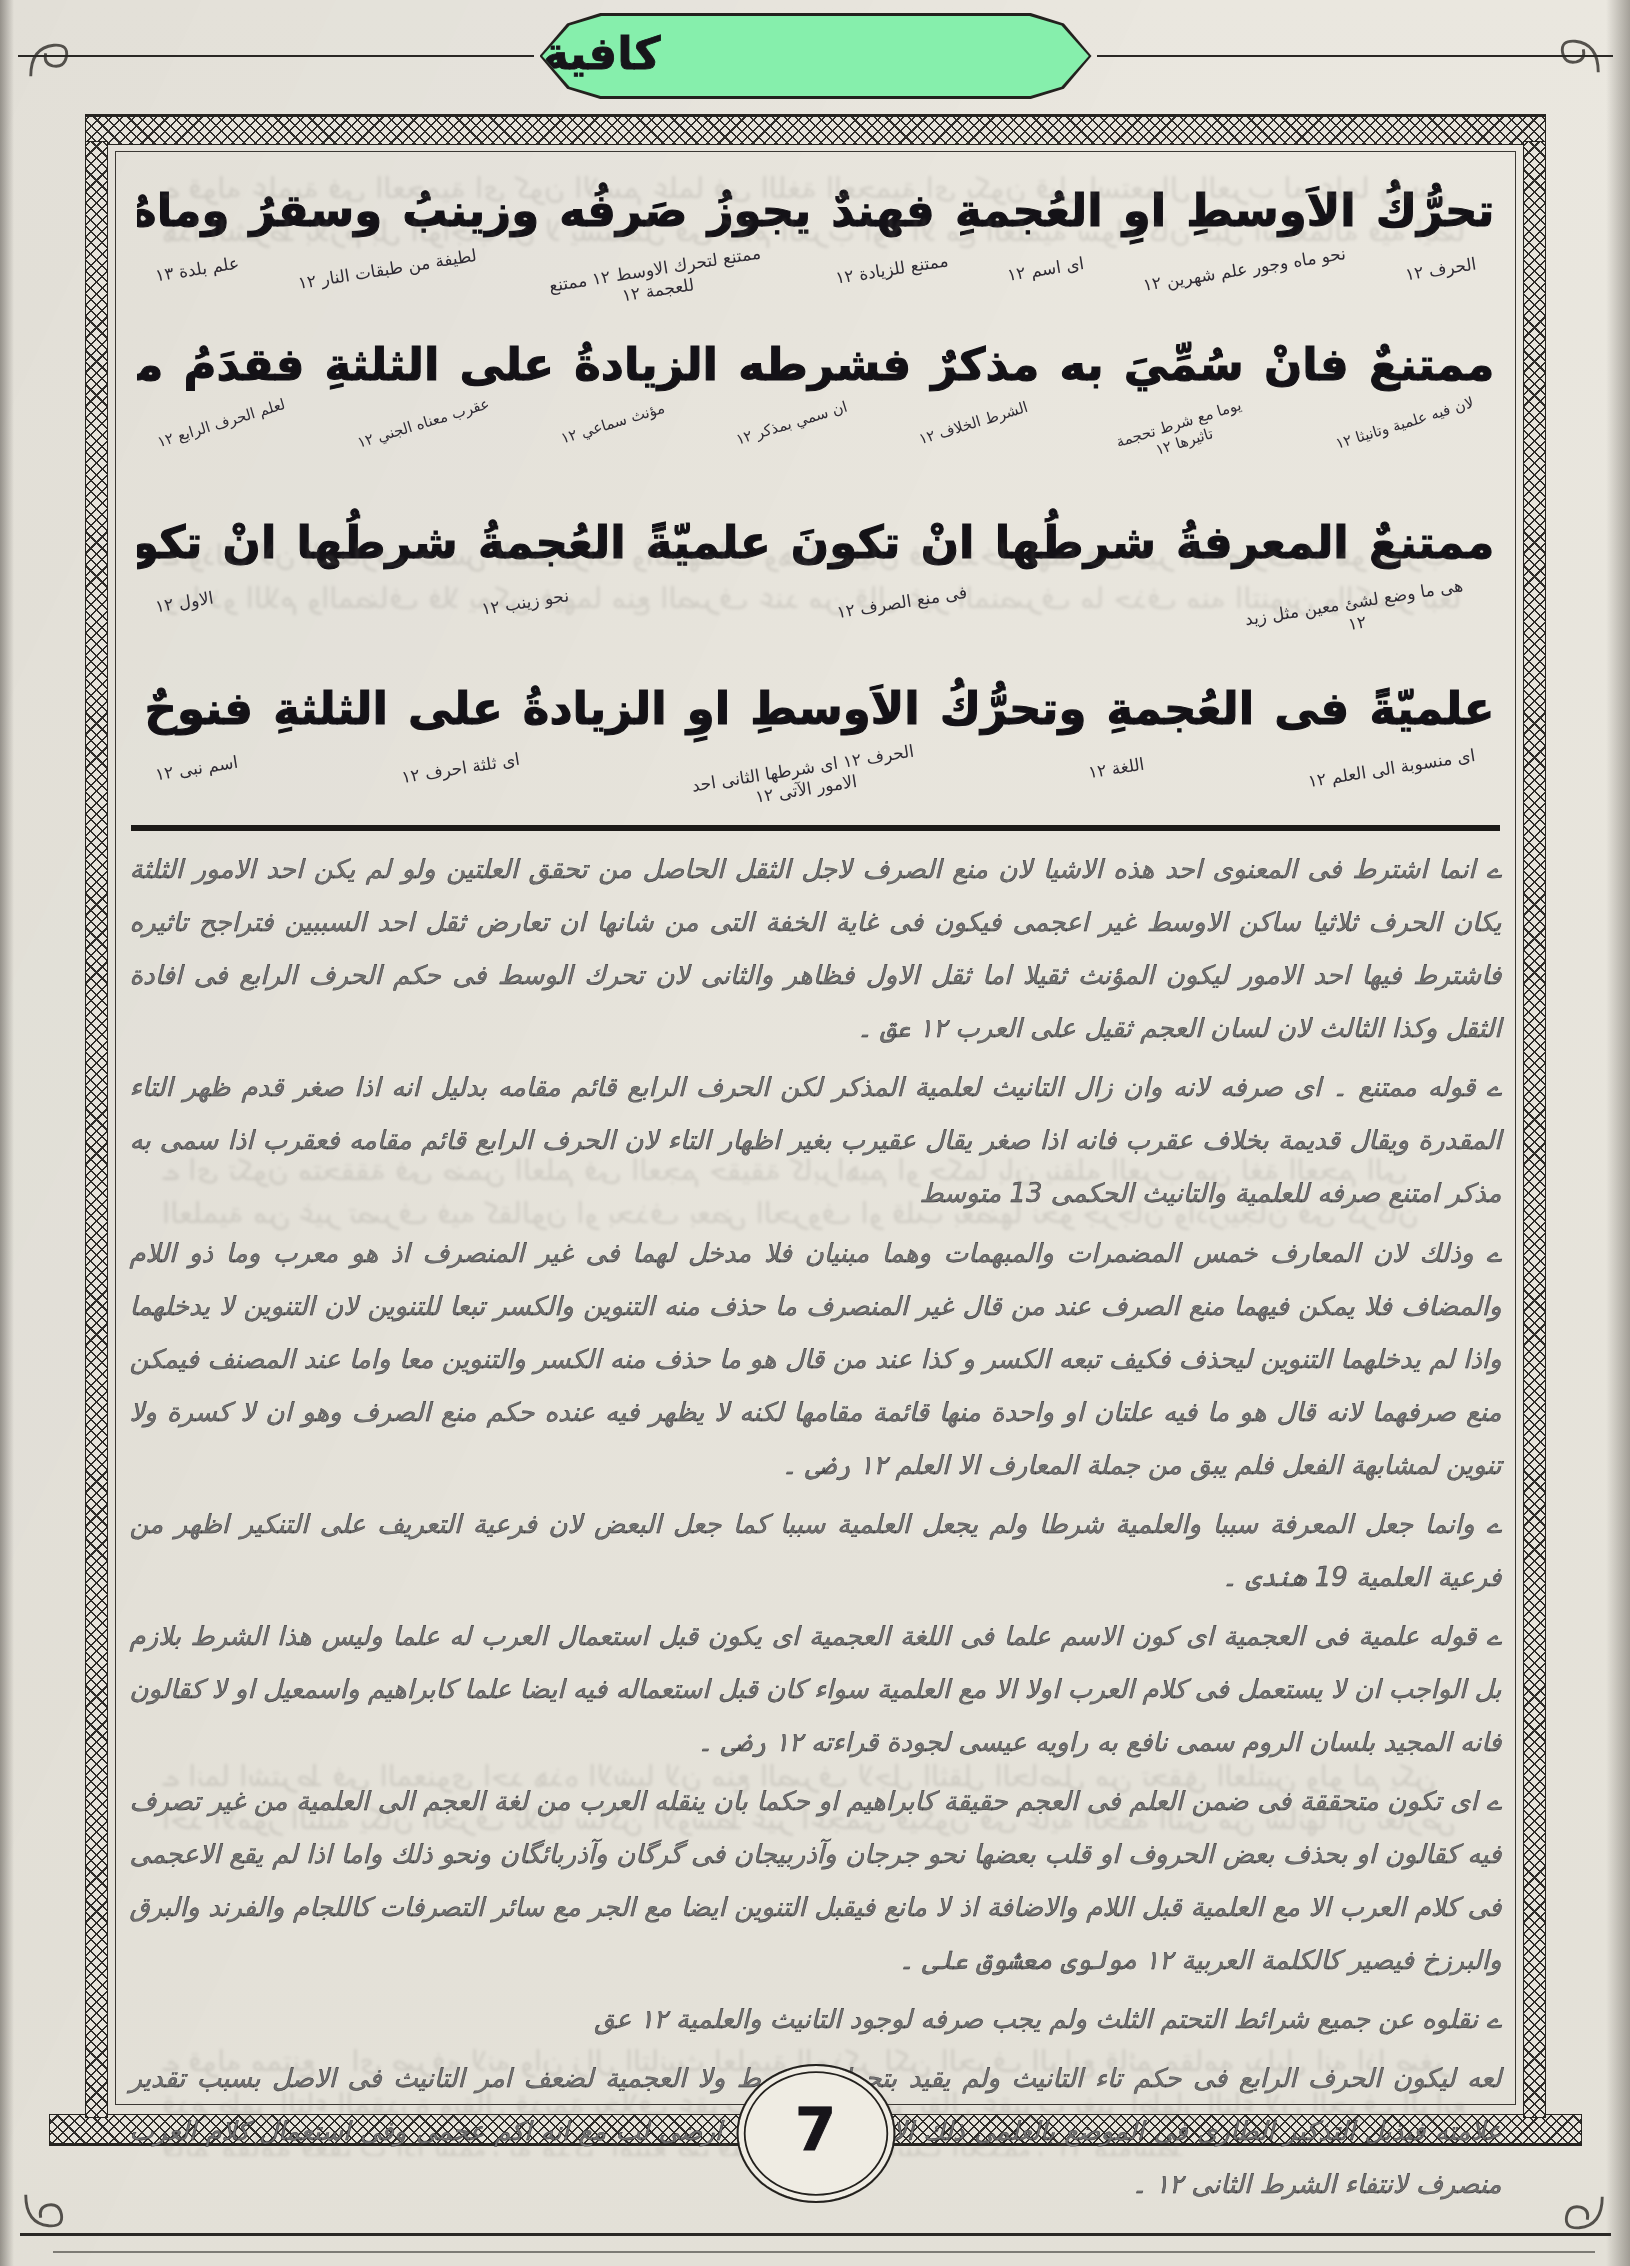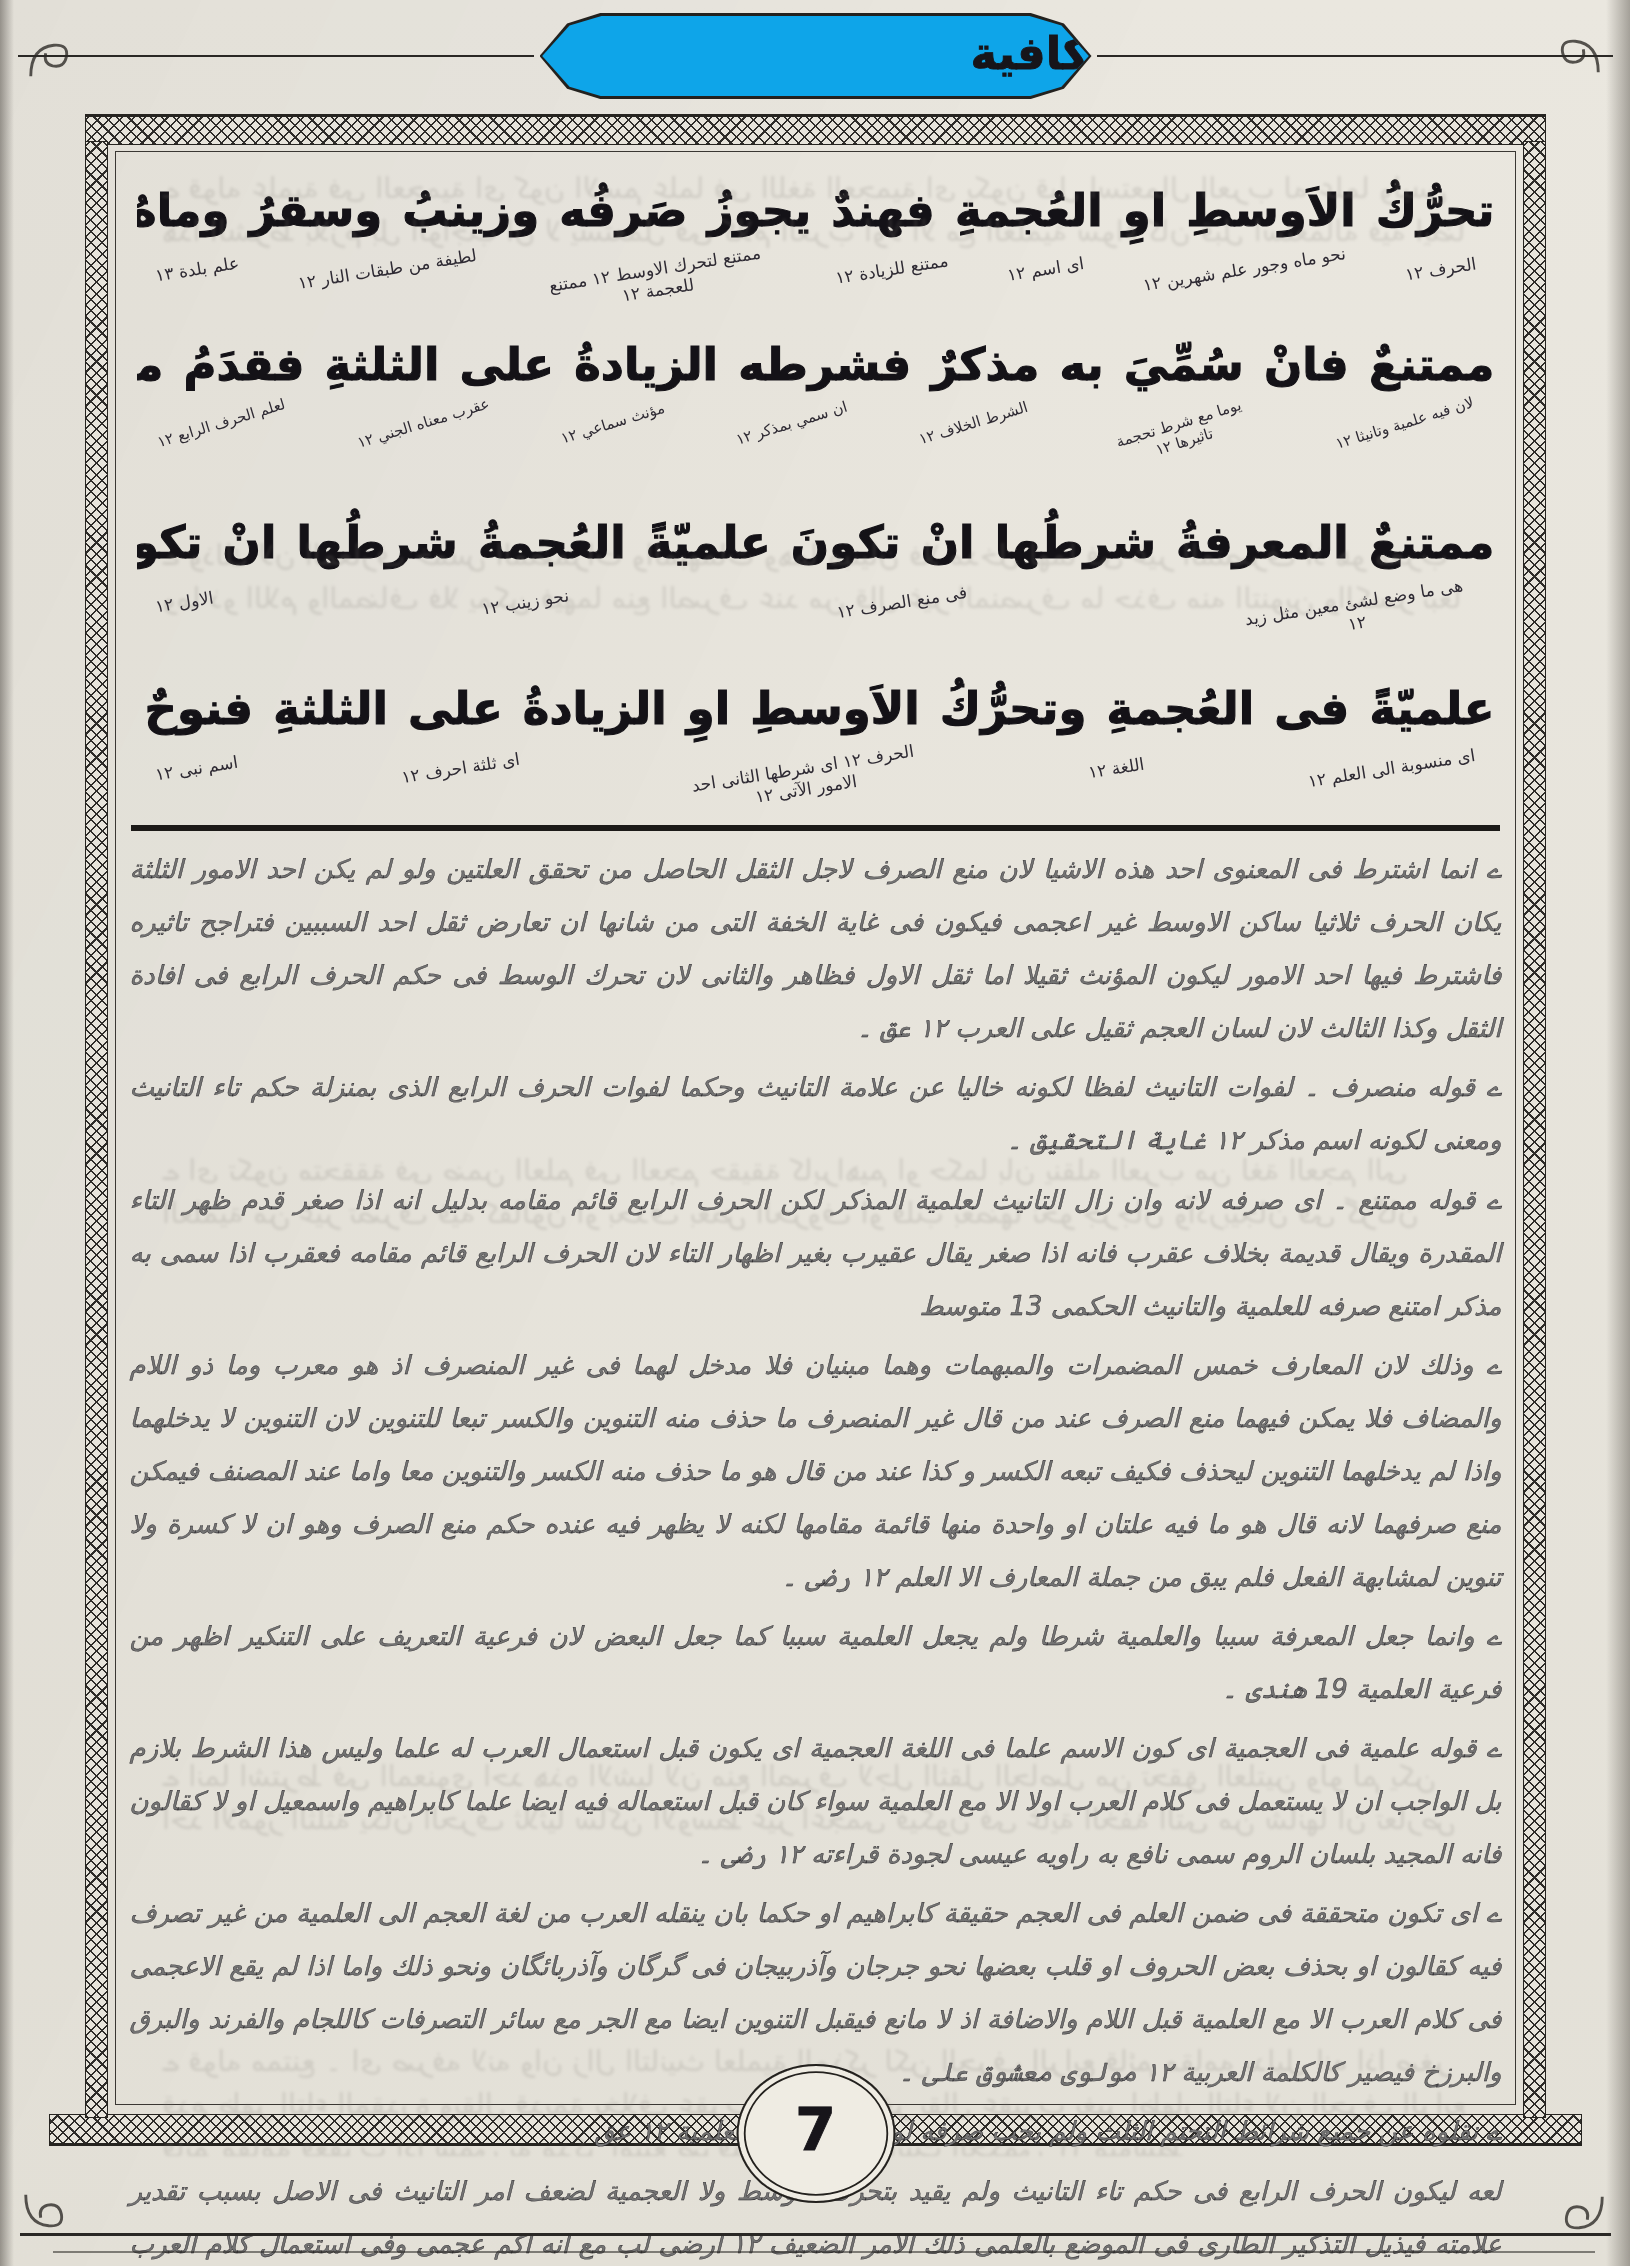--- a/index.html
+++ b/index.html
@@ -15,23 +15,23 @@
     background:linear-gradient(to right, rgba(55,50,45,.45), rgba(55,50,45,0));pointer-events:none;z-index:6;}
   .page::after{content:'';position:absolute;right:0;top:0;width:25px;height:100%;
     background:linear-gradient(to left, rgba(60,55,48,.42), rgba(60,55,48,0));pointer-events:none;z-index:6;}
 
   
   .header{position:absolute;top:7.1px;left:18px;right:18px;height:98px;display:flex;align-items:center;z-index:3;}
   .hline{flex:1;height:2.7px;background:#2a2825;}
   .cartouche{position:relative;width:552px;height:86px;margin:0 5.3px;
     background:#23211e;
     clip-path:polygon(0 50%, 5% 12%, 11% 0, 89% 0, 95% 12%, 100% 50%, 95% 88%, 89% 100%, 11% 100%, 5% 88%);}
-  .cartouche .cin{position:absolute;inset:2.7px;background:#0ea5e9;
+  .cartouche .cin{position:absolute;inset:2.7px;background:#86efac;
     clip-path:polygon(0 50%, 5% 12%, 11% 0, 89% 0, 95% 12%, 100% 50%, 95% 88%, 89% 100%, 11% 100%, 5% 88%);
-    display:flex;align-items:center;justify-content:flex-end;}
+    display:flex;align-items:center;justify-content:flex-start;}
   .book-title{font-size:45px;font-weight:700;-webkit-text-stroke:0.9px #17151a;color:#17151a;padding-bottom:5.3px;}
 
   
   .corner{position:absolute;width:46px;height:46px;z-index:3;opacity:.85;}
   .c-tl{left:25px;top:36px;}
   .c-tr{right:27px;top:32px;transform:scaleX(-1);}
   .c-bl{left:19.6px;bottom:32px;transform:scaleY(-1);}
   .c-br{right:23px;bottom:30px;transform:scale(-1,-1);}
 
   
@@ -169,21 +169,20 @@
             <span class="gloss">اى ثلثة احرف ١٢</span>
             <span class="gloss">اسم نبى ١٢</span>
           </div>
       </div>
 
       <div class="matn-divider"></div>
 
       <div class="commentary">
 
       <p class="cpara">ے انما اشترط فى المعنوى احد هذه الاشيا لان منع الصرف لاجل الثقل الحاصل من تحقق العلتين ولو لم يكن احد الامور الثلثة يكان الحرف ثلاثيا ساكن الاوسط غير اعجمى فيكون فى غاية الخفة التى من شانها ان تعارض ثقل احد السببين فتراجح تاثيره فاشترط فيها احد الامور ليكون المؤنث ثقيلا اما ثقل الاول فظاهر والثانى لان تحرك الوسط فى حكم الحرف الرابع فى افادة الثقل وكذا الثالث لان لسان العجم ثقيل على العرب ١٢ عق ۔</p>
-          <p class="cpara">ے قوله منصرف ۔ لفوات التانيث لفظا لكونه خاليا عن علامة التانيث وحكما لفوات الحرف الرابع الذى بمنزلة حكم تاء التانيث ومعنى لكونه اسم مذكر ١٢ غاية التحقيق ۔</p>
           <p class="cpara">ے قوله ممتنع ۔ اى صرفه لانه وان زال التانيث لعلمية المذكر لكن الحرف الرابع قائم مقامه بدليل انه اذا صغر قدم ظهر التاء المقدرة ويقال قديمة بخلاف عقرب فانه اذا صغر يقال عقيرب بغير اظهار التاء لان الحرف الرابع قائم مقامه فعقرب اذا سمى به مذكر امتنع صرفه للعلمية والتانيث الحكمى 13 متوسط</p>
           <p class="cpara">ے وذلك لان المعارف خمس المضمرات والمبهمات وهما مبنيان فلا مدخل لهما فى غير المنصرف اذ هو معرب وما ذو اللام والمضاف فلا يمكن فيهما منع الصرف عند من قال غير المنصرف ما حذف منه التنوين والكسر تبعا للتنوين لان التنوين لا يدخلهما واذا لم يدخلهما التنوين ليحذف فكيف تبعه الكسر و كذا عند من قال هو ما حذف منه الكسر والتنوين معا واما عند المصنف فيمكن منع صرفهما لانه قال هو ما فيه علتان او واحدة منها قائمة مقامها لكنه لا يظهر فيه عنده حكم منع الصرف وهو ان لا كسرة ولا تنوين لمشابهة الفعل فلم يبق من جملة المعارف الا العلم ١٢ رضى ۔</p>
           <p class="cpara">ے وانما جعل المعرفة سببا والعلمية شرطا ولم يجعل العلمية سببا كما جعل البعض لان فرعية التعريف على التنكير اظهر من فرعية العلمية 19 هندى ۔</p>
           <p class="cpara">ے قوله علمية فى العجمية اى كون الاسم علما فى اللغة العجمية اى يكون قبل استعمال العرب له علما وليس هذا الشرط بلازم بل الواجب ان لا يستعمل فى كلام العرب اولا الا مع العلمية سواء كان قبل استعماله فيه ايضا علما كابراهيم واسمعيل او لا كقالون فانه المجيد بلسان الروم سمى نافع به راويه عيسى لجودة قراءته ١٢ رضى ۔</p>
           <p class="cpara">ے اى تكون متحققة فى ضمن العلم فى العجم حقيقة كابراهيم او حكما بان ينقله العرب من لغة العجم الى العلمية من غير تصرف فيه كقالون او بحذف بعض الحروف او قلب بعضها نحو جرجان وآذربيجان فى گرگان وآذربائگان ونحو ذلك واما اذا لم يقع الاعجمى فى كلام العرب الا مع العلمية قبل اللام والاضافة اذ لا مانع فيقبل التنوين ايضا مع الجر مع سائر التصرفات كاللجام والفرند والبرق والبرزخ فيصير كالكلمة العربية ١٢ مولوى معشوق على ۔</p>
           <p class="cpara">ے نقلوه عن جميع شرائط التحتم الثلث ولم يجب صرفه لوجود التانيث والعلمية ١٢ عق</p>
           <p class="cpara">لعه ليكون الحرف الرابع فى حكم تاء التانيث ولم يقيد بتحرك الاوسط ولا العجمية لضعف امر التانيث فى الاصل بسبب تقدير علامته فيذيل التذكير الطارى فى الموضع بالعلمى ذلك الامر الضعيف ١٢ ارضى لب مع انه اكم عجمى وفى استعمال كلام العرب منصرف لانتفاء الشرط الثانى ١٢ ۔</p>
         </div>
 
     </div>

